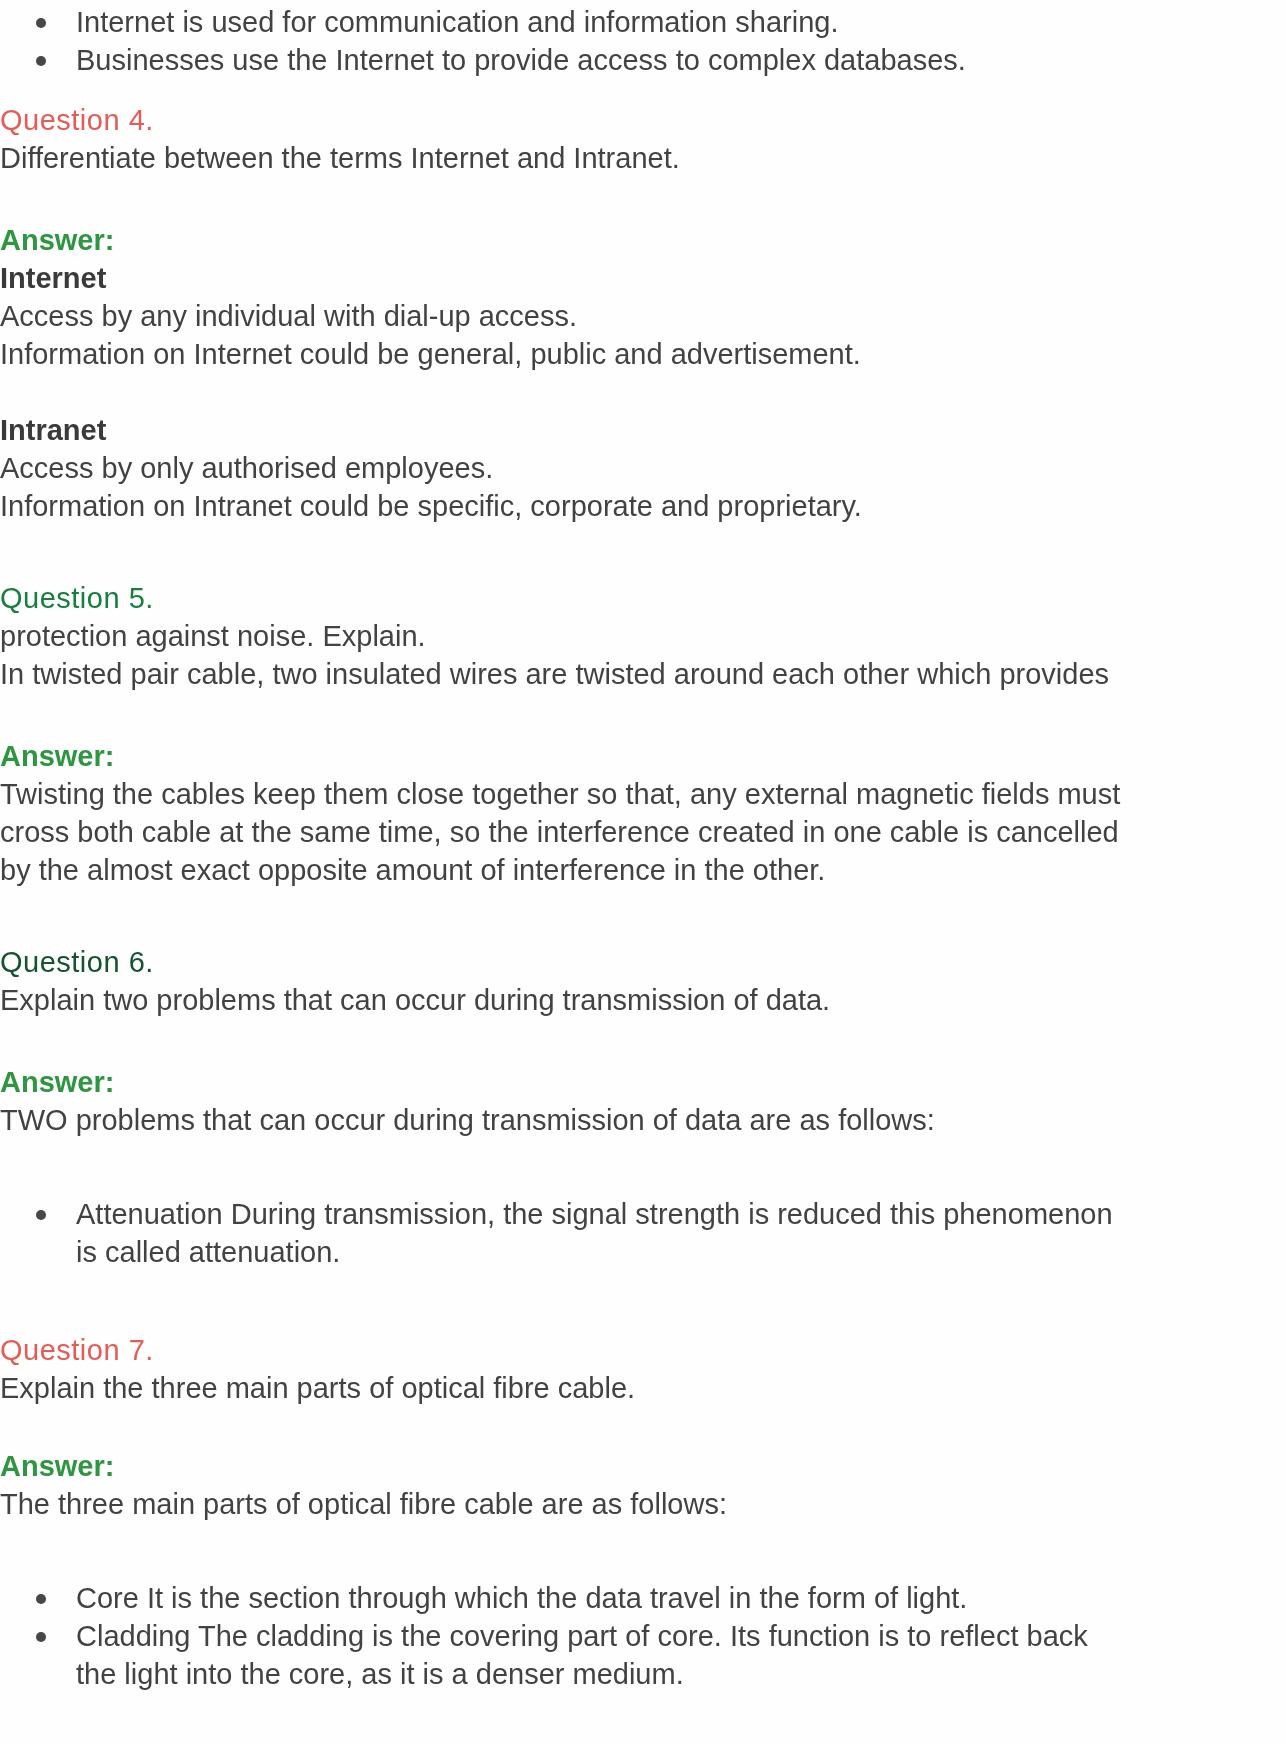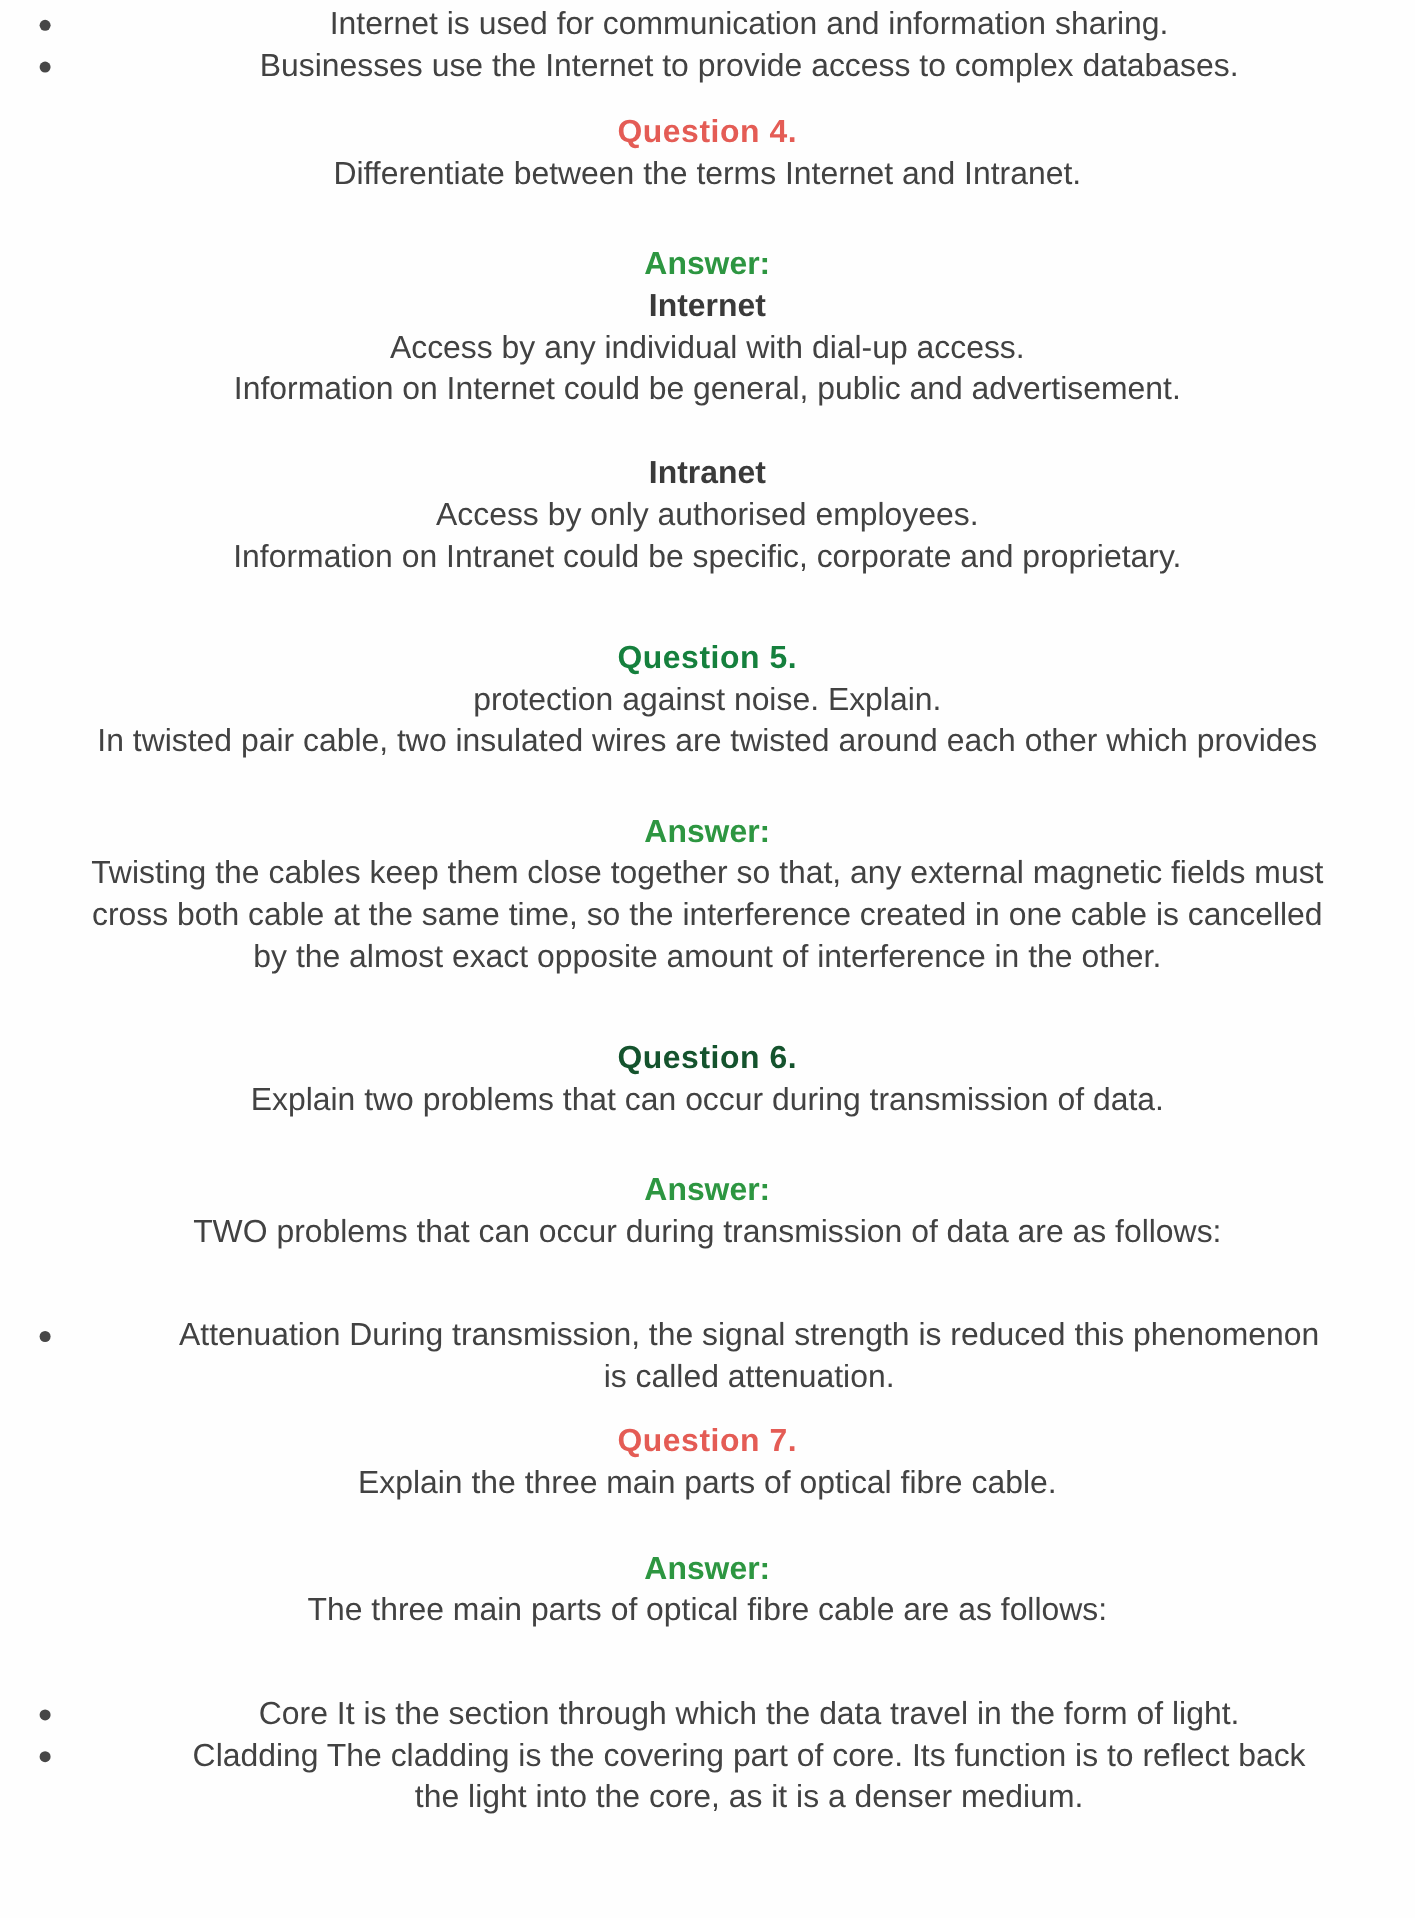--- a/index.html
+++ b/index.html
@@ -16,29 +16,28 @@
     font-family: "Liberation Sans", sans-serif;
     font-size: 29px;
     line-height: 38px;
     color: #424242;
     padding-top: 3px;
     box-sizing: border-box;
   }
   .line {
     white-space: nowrap;
     height: 38px;
-    text-align: center;
   }
   .q-heading {
-    font-weight: 700;
+    font-weight: 400;
     margin-top: 54px;
     letter-spacing: 0.5px;
   }
   .q-heading.first { margin-top: 22px; }
-  .q-heading.compact { margin-top: 20px; }
+  .q-heading.compact { margin-top: 60px; }
   .answer-label {
     font-weight: 700;
     margin-top: 44px;
   }
   .answer-label.compact { margin-top: 40px; }
   .subheading {
     font-weight: 700;
     color: #3a3a3a;
   }
   .subheading.gap { margin-top: 38px; }

